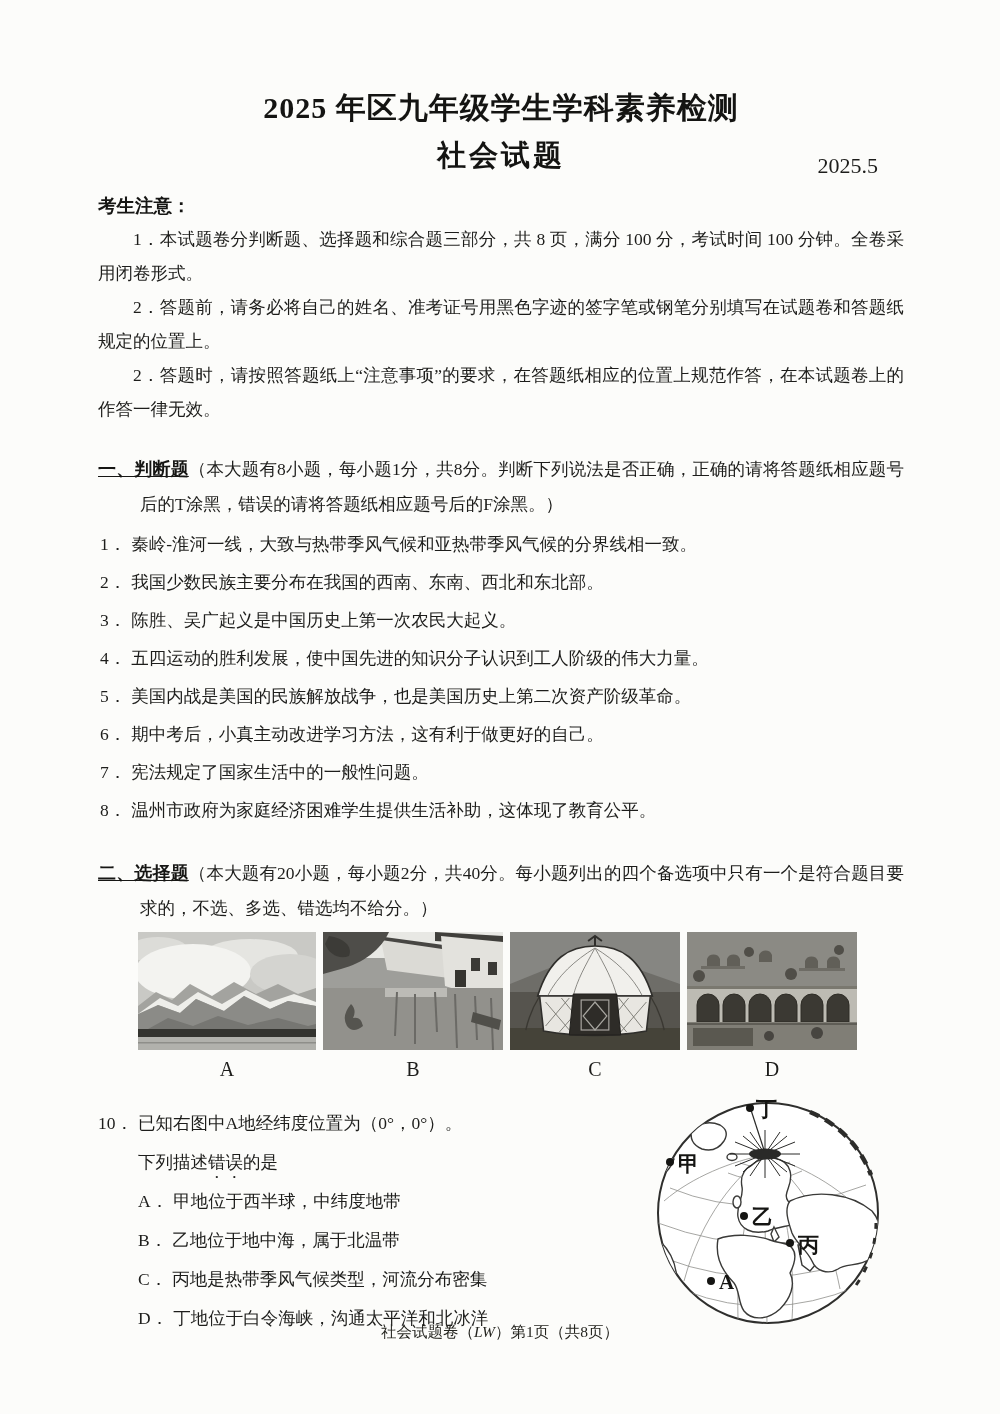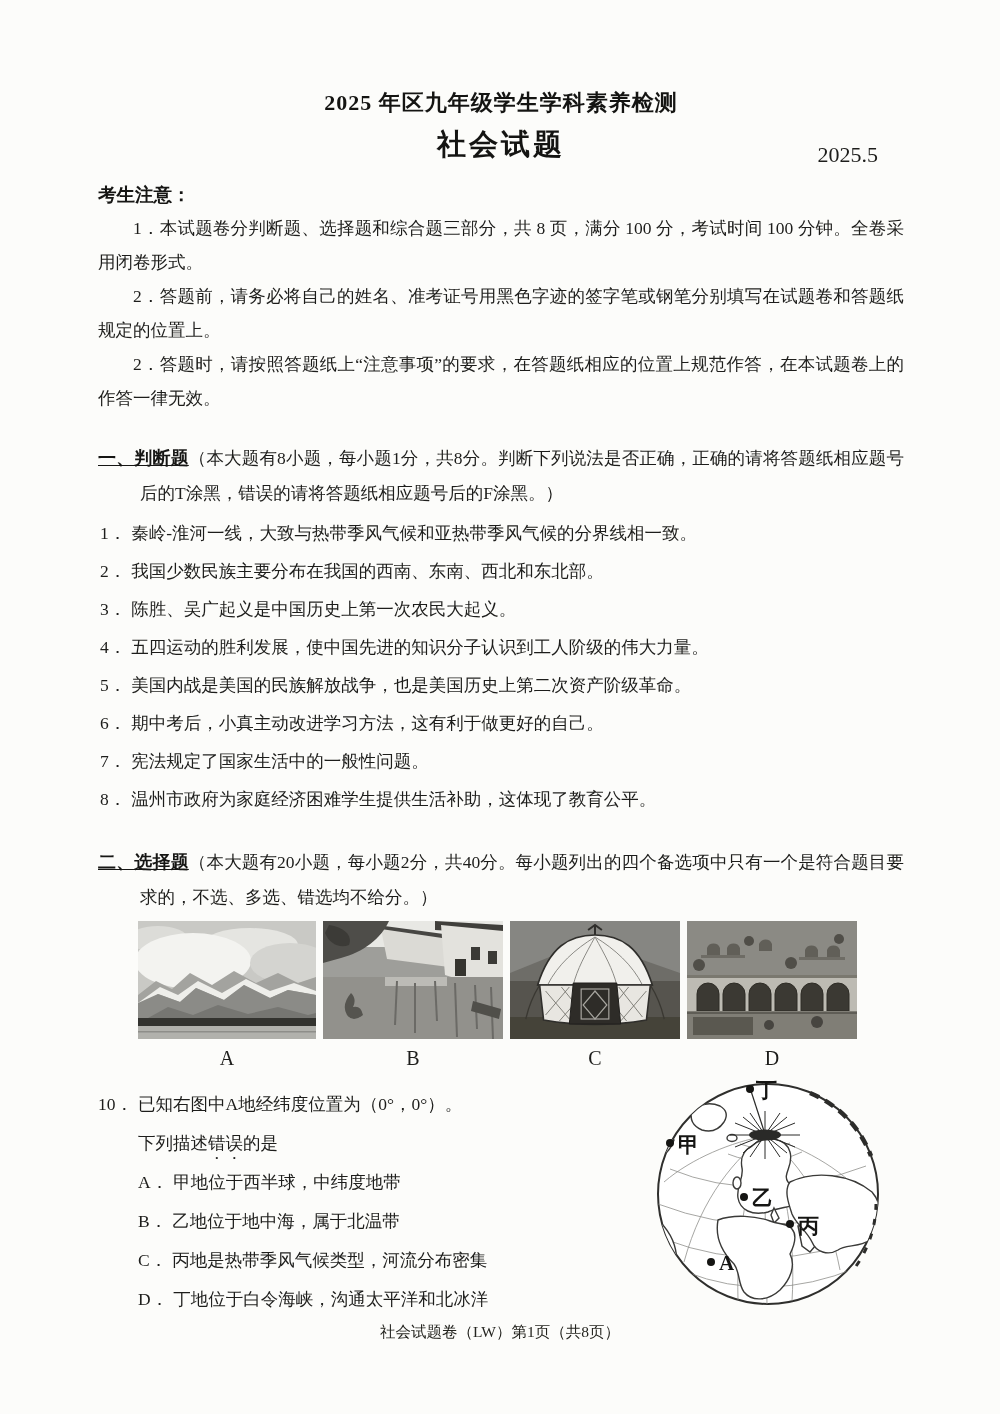--- a/index.html
+++ b/index.html
@@ -2,21 +2,21 @@
 <html lang="zh"><head>
 <meta charset="utf-8">
 <style>
   html,body{margin:0;padding:0;background:#e8e8e6;}
   .page{
     position:relative;width:1000px;height:1414px;margin:0 auto;
     background:#fcfcfa;color:#1d1d1b;overflow:hidden;
     font-family:"Liberation Serif","DejaVu Serif",serif;
   }
   .content{padding:88px 96px 0 98px;}
-  .title{margin:0;text-align:center;font-size:22px;font-weight:700;letter-spacing:1px;color:#141412;}
+  .title{margin:0;text-align:center;font-size:30px;font-weight:700;letter-spacing:1px;color:#141412;}
   .subtitle-row{position:relative;text-align:center;margin-top:4px;height:44px;line-height:44px;}
   .subtitle{font-size:29px;font-weight:700;letter-spacing:3px;color:#141412;}
   .date{position:absolute;right:26px;bottom:2px;font-size:22px;line-height:18px;}
   .notice-heading{
     margin:16px 0 4px;font-size:18.5px;font-weight:700;
     font-family:"Liberation Sans","DejaVu Sans",sans-serif;color:#161614;
   }
   .note{margin:0;font-size:17.5px;line-height:34px;text-indent:2em;text-align:justify;}
   .section-head{
     margin:26px 0 4px;font-size:17.5px;line-height:35px;text-align:justify;
@@ -26,31 +26,31 @@
   .sec-title{font-family:"Liberation Sans","DejaVu Sans",sans-serif;font-weight:700;font-size:18px;color:#161614;text-decoration:underline;}
   .q-item{margin:2px;font-size:17.5px;line-height:36px;text-align:justify;font-family:Liberation Serif, serif;}
   .q-num{margin-right:5px;}
   .images-row{display:flex;gap:7px;margin:6px 0 0 40px;width:724px;}
   .photo{height:118px;background:#bbb;}
   .photo svg{display:block;width:100%;height:100%;}
   .ph-a{width:178px;} .ph-b{width:180px;} .ph-c{width:170px;} .ph-d{width:170px;}
   .labels-row{display:flex;gap:7px;margin:4px 0 0 40px;width:724px;}
   .img-label{display:block;text-align:center;font-size:20px;line-height:30px;}
   .w-a{width:178px;} .w-b{width:180px;} .w-c{width:170px;} .w-d{width:170px;}
-  .q10{position:relative;margin-top:12px;min-height:242px;}
+  .q10{position:relative;margin-top:20px;min-height:242px;}
   .q10-stem{margin:0;font-size:17.5px;line-height:39px;padding-left:40px;text-indent:-40px;}
   .q10-line{margin:0;font-size:17.5px;line-height:39px;padding-left:40px;}
   .em-dots{
     -webkit-text-emphasis:filled dot;-webkit-text-emphasis-position:under right;
     text-emphasis:filled dot;text-emphasis-position:under right;
   }
   .globe{position:absolute;left:542px;top:-12px;width:256px;height:238px;}
   .globe svg{display:block;width:100%;height:100%;}
   .footer{position:absolute;left:0;right:0;top:1322px;text-align:center;font-size:15.5px;color:#24241f;}
-  .lw{}
+  .lw{font-style:italic;}
 </style>
 </head>
 <body>
 
 <div class="page">
   <div class="content">
 
     <h1 class="title">2025 年区九年级学生学科素养检测</h1>
     <div class="subtitle-row">
       <span class="subtitle">社会试题</span>

